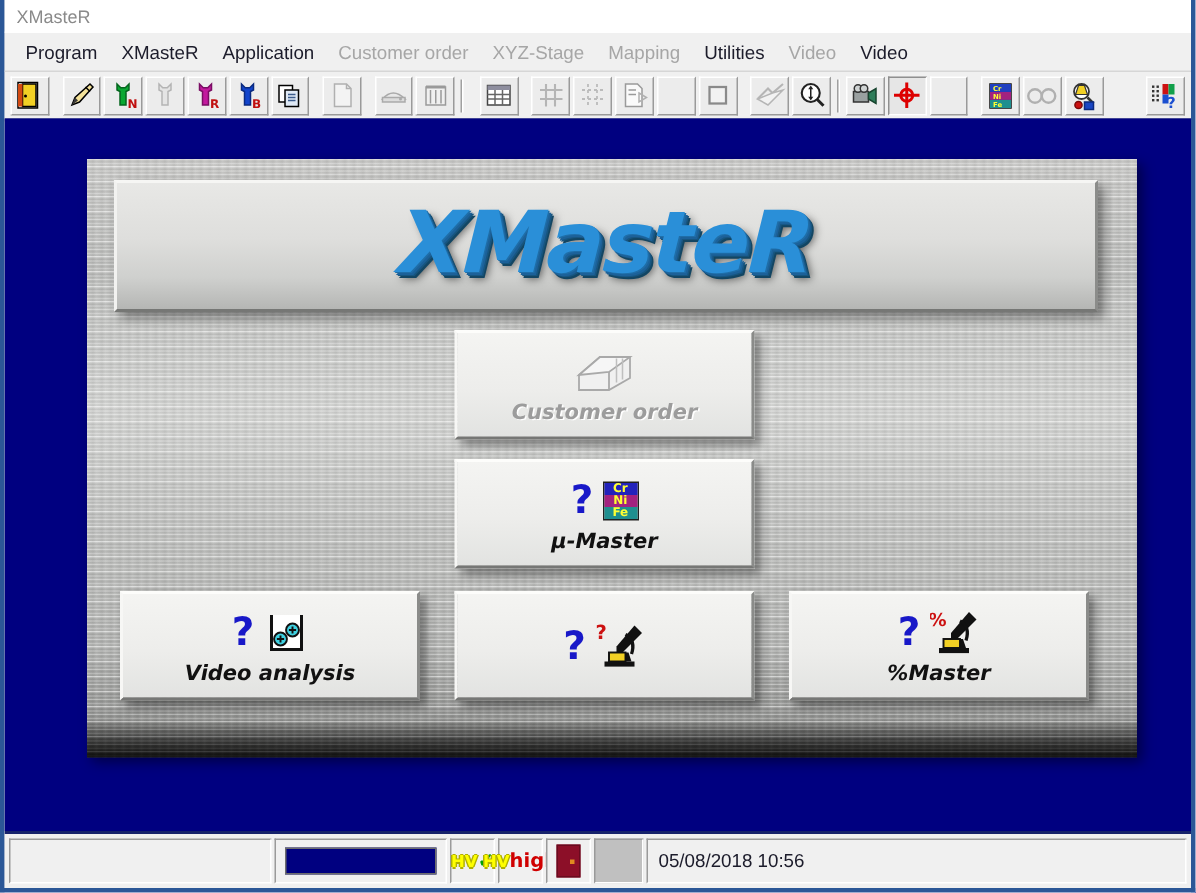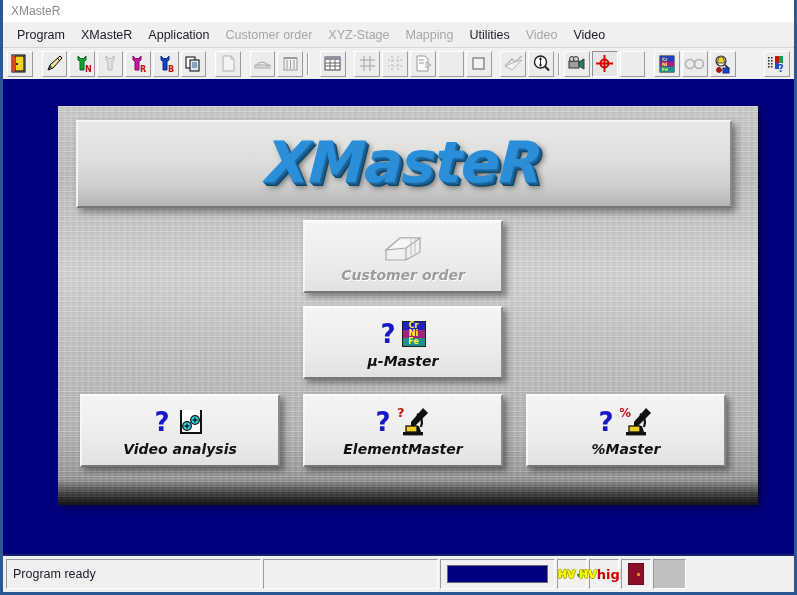--- a/index.html
+++ b/index.html
@@ -562,21 +562,20 @@
           <span class="qmark">?</span>
           <svg width="34" height="32" viewBox="0 0 34 32">
             <text x="0" y="11" font-family="DejaVu Sans, sans-serif" font-size="13" font-weight="bold" fill="#cc1111">?</text>
             <path d="M26 2 L31 7 L18 20 L14 20 L14 16 Z" fill="#111"></path>
             <path d="M14 20 L11 26 L24 26 L22 20 Z" fill="#111"></path>
             <rect x="9" y="20" width="11" height="6" fill="#f2d024" stroke="#111" stroke-width="1.3"></rect>
             <rect x="6" y="26" width="20" height="3.4" fill="#111"></rect>
             <path d="M20 8 q7 4 4 13" fill="none" stroke="#111" stroke-width="2.2"></path>
           </svg>
         </div>
-        <div class="llabel">ElementMaster</div>
       </div>
 
       <div class="lbtn" id="btn-percent">
         <div class="licon">
           <span class="qmark">?</span>
           <svg width="34" height="32" viewBox="0 0 34 32">
             <text x="-1" y="11" font-family="DejaVu Sans, sans-serif" font-size="12" font-weight="bold" fill="#cc1111">%</text>
             <path d="M26 2 L31 7 L18 20 L14 20 L14 16 Z" fill="#111"></path>
             <path d="M14 20 L11 26 L24 26 L22 20 Z" fill="#111"></path>
             <rect x="9" y="20" width="11" height="6" fill="#f2d024" stroke="#111" stroke-width="1.3"></rect>
@@ -585,23 +584,20 @@
           </svg>
         </div>
         <div class="llabel">%Master</div>
       </div>
 
     </div>
   </div>
 
   <div id="statusbar">
 
-    <div class="sb-pane" id="sb-message">
-      <span>Program ready</span>
-    </div>
 
     <div class="sb-pane" id="sb-blank1">
       <span></span>
     </div>
 
     <div class="sb-pane" id="sb-progress">
       <div class="fill"></div>
     </div>
 
     <div class="sb-pane sb-icon">
@@ -621,15 +617,18 @@
     <div class="sb-pane sb-icon">
       <span class="door-ico">
           <i></i>
         </span>
     </div>
 
     <div class="sb-pane" id="sb-gray">
       <span></span>
     </div>
 
+    <div class="sb-pane" id="sb-time">
+      <span>05/08/2018 10:56</span>
+    </div>
   </div>
 
 </div>
 
 </body></html>

